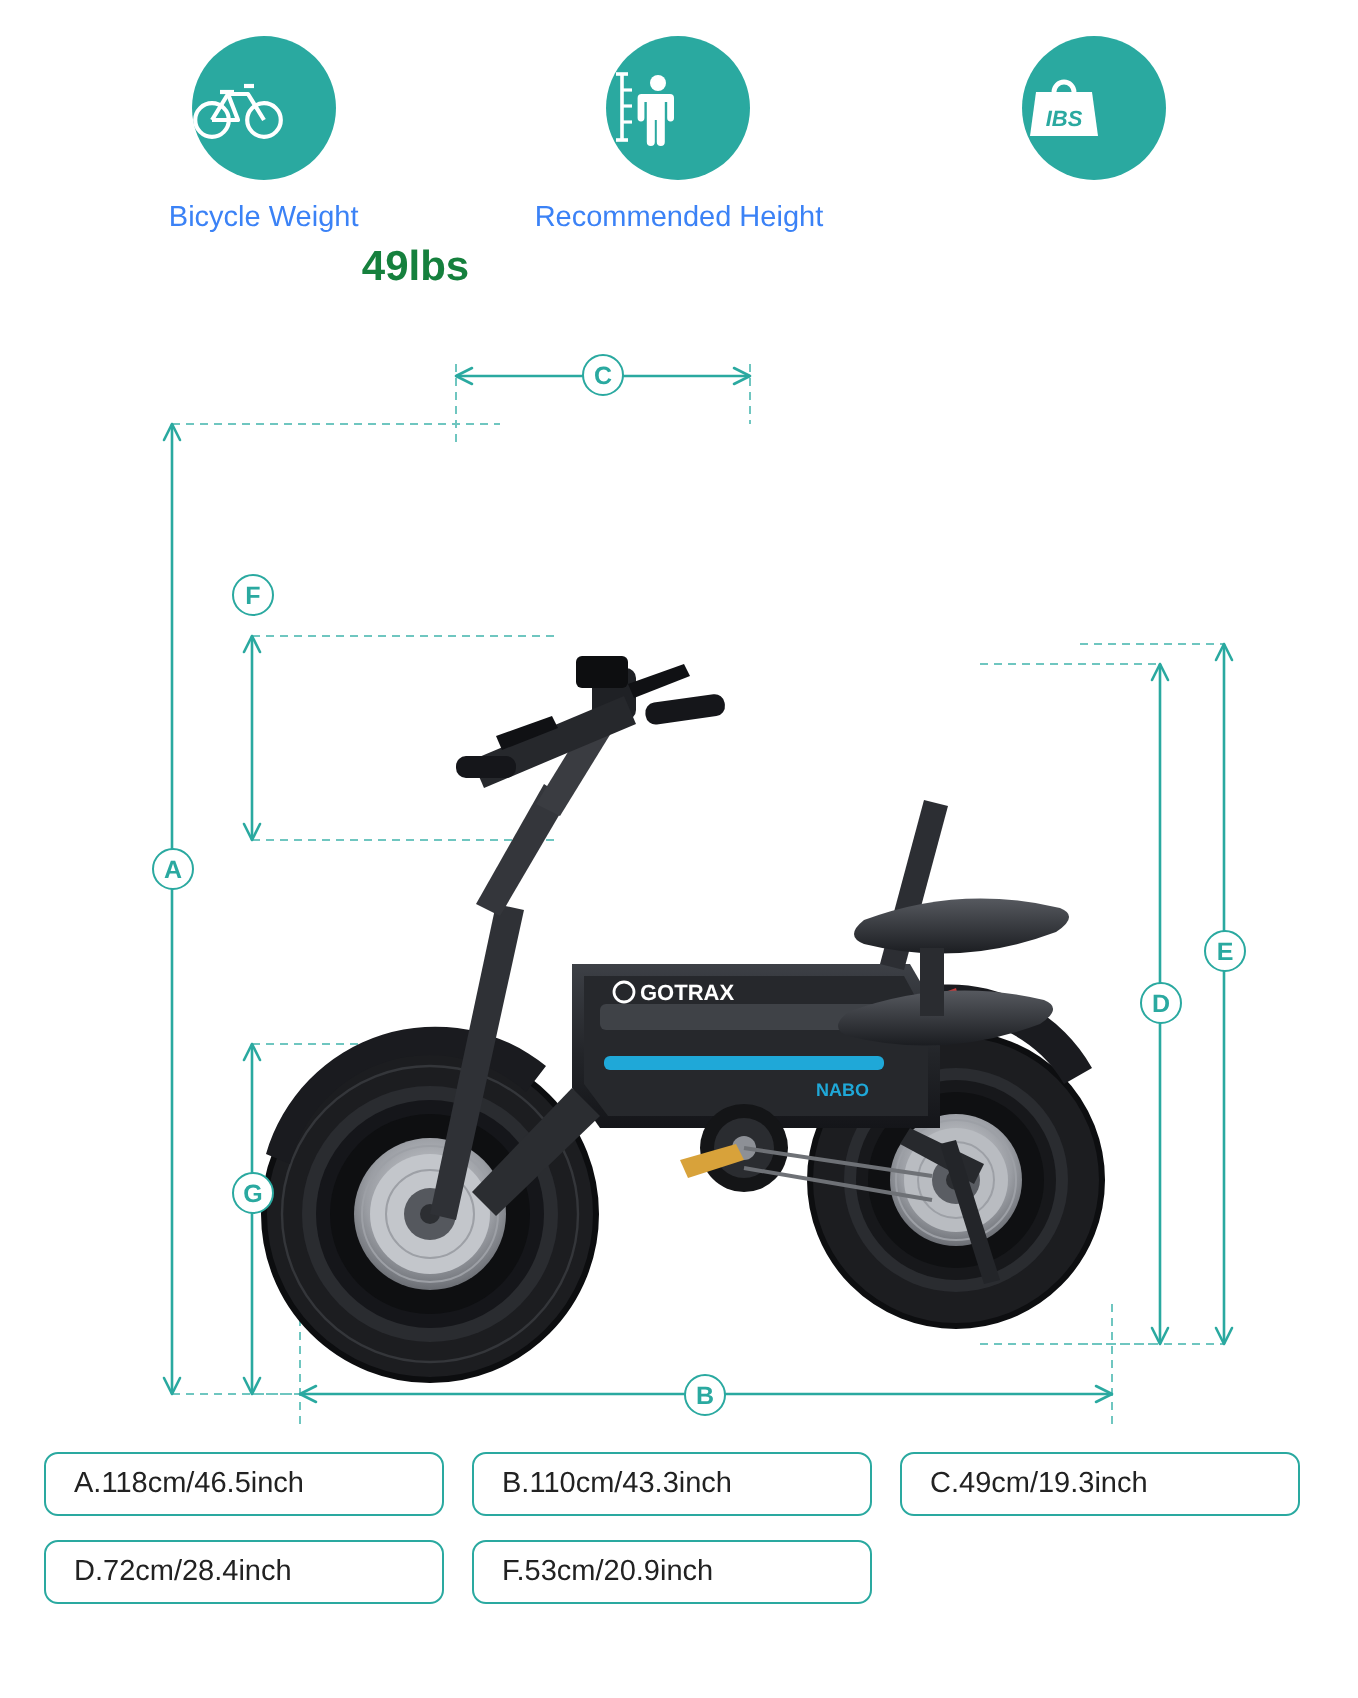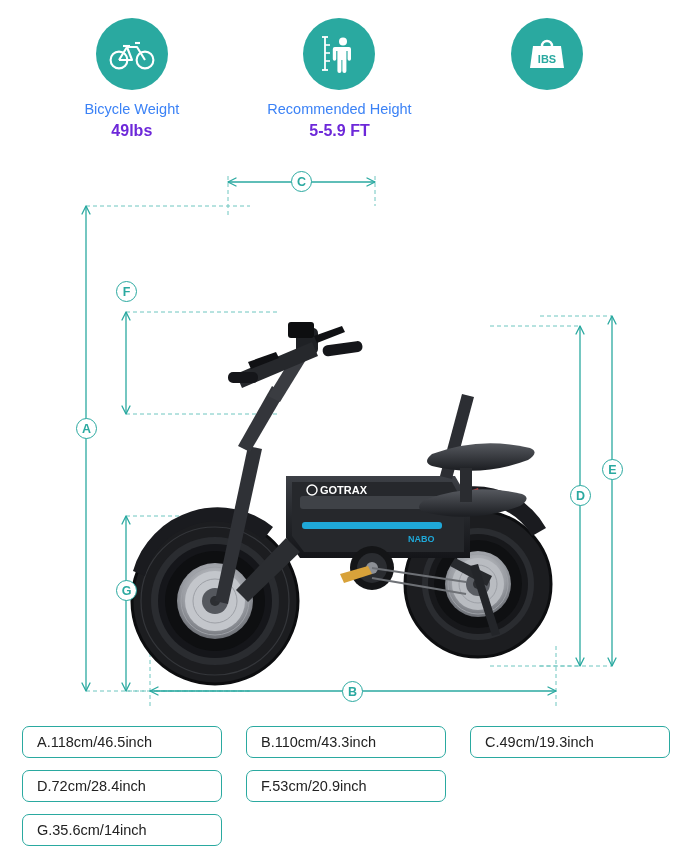--- a/index.html
+++ b/index.html
@@ -29,33 +29,34 @@
     text-align: center;
   }
   .spec-circle {
     width: 72px;
     height: 72px;
     border-radius: 50%;
     background: #2aa9a0;
     margin: 0 auto 10px auto;
     display: flex;
     align-items: center;
-    justify-content: center;
+    font-style: italic;
   }
   .spec-label {
     font-size: 14.5px;
     color: #3b82f6;
     line-height: 1.25;
     margin-bottom: 3px;
   }
   .spec-value {
-    font-size: 16px;
+    font-size: 21px;
     font-weight: bold;
-    color: #6d28d9;
+    color: #15803d;
     line-height: 1.2;
+    text-align: right;
   }
 
   
   .diagram {
     position: relative;
     width: 679px;
     height: 560px;
     margin-top: 6px;
   }
   .diagram svg.layer {
@@ -83,21 +84,21 @@
   .legend {
     position: absolute;
     left: 0;
     top: 726px;
     width: 679px;
     box-sizing: border-box;
     padding: 0 22px;
   }
   .legend-row {
     display: flex;
-    gap: 24px;
+    gap: 14px;
     margin-bottom: 12px;
   }
   .pill {
     flex: 0 0 200px;
     border: 1.3px solid #2aa9a0;
     border-radius: 7px;
     background: #fff;
     color: #222;
     font-size: 14.5px;
     padding: 7px 0 7px 14px;
@@ -134,21 +135,20 @@
         </g>
         <path d="M8 3 V36" stroke-width="1.8"></path>
         <path d="M5 3 H11" stroke-width="1.8"></path>
         <path d="M5 36 H11" stroke-width="1.8"></path>
         <path d="M8 11 H13" stroke-width="1.6"></path>
         <path d="M8 19 H13" stroke-width="1.6"></path>
         <path d="M8 27 H13" stroke-width="1.6"></path>
       </svg>
     </div>
     <div class="spec-label">Recommended Height</div>
-    <div class="spec-value">5-5.9 FT</div>
   </div>
 
   <div class="spec">
     <div class="spec-circle">
       <svg width="42" height="38" viewBox="0 0 42 38" fill="none">
         <path d="M7 11 h28 l3 22 h-34 z" fill="#ffffff"></path>
         <path d="M16 11 a5 5 0 0 1 10 0" stroke="#ffffff" stroke-width="2.4" fill="none"></path>
         <text x="21" y="28" font-family="Liberation Sans, sans-serif" font-size="11" font-weight="bold" fill="#2aa9a0" text-anchor="middle">IBS</text>
       </svg>
     </div>
@@ -327,16 +327,13 @@
 <div class="legend">
   <div class="legend-row">
     <div class="pill">A.118cm/46.5inch</div>
     <div class="pill">B.110cm/43.3inch</div>
     <div class="pill">C.49cm/19.3inch</div>
   </div>
   <div class="legend-row">
     <div class="pill">D.72cm/28.4inch</div>
     <div class="pill">F.53cm/20.9inch</div>
   </div>
-  <div class="legend-row">
-    <div class="pill">G.35.6cm/14inch</div>
-  </div>
 </div>
 
 </body></html>

